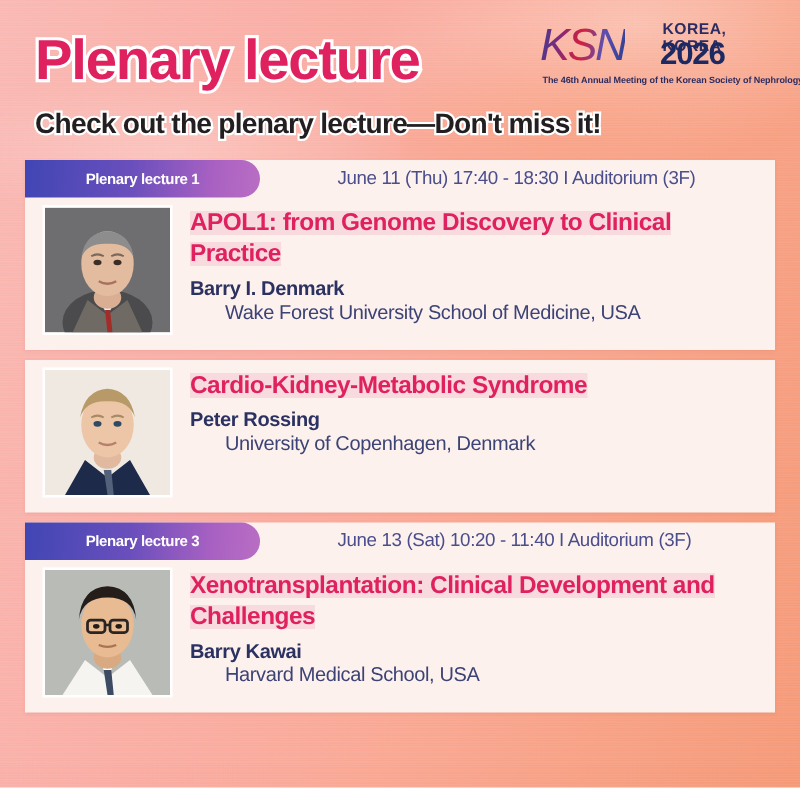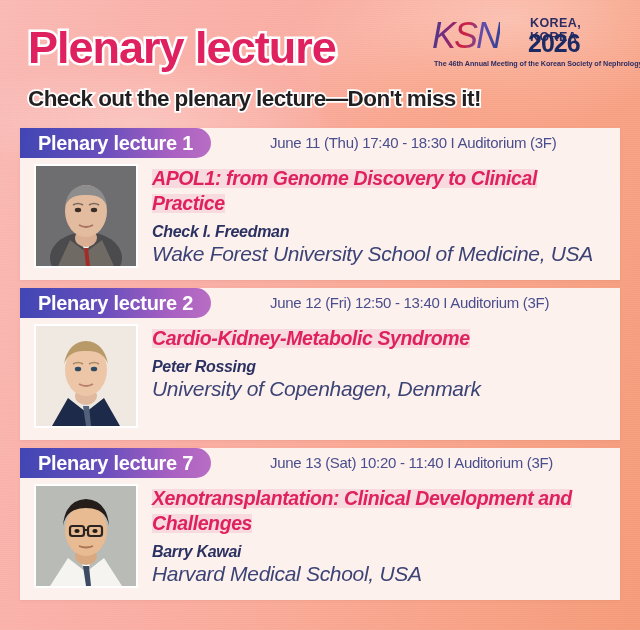--- a/index.html
+++ b/index.html
@@ -69,46 +69,46 @@
     position:relative;background:#fdf1ee;margin-bottom:8px;
     box-shadow:0 1px 3px rgba(160,80,70,.10);
   }
   .card-head{position:relative;height:30px;}
   .badge{
     position:absolute;left:0;top:0;height:30px;min-width:188px;
     display:flex;align-items:center;justify-content:center;
     padding:0 18px;
     background:linear-gradient(95deg,#4046b4 0%,#6a4fbc 45%,#a961c2 80%,#b96ec4 100%);
     border-radius:0 15px 15px 0;
-    color:#ffffff;font-size:20px;font-weight:bold;letter-spacing:-.3px;
+    color:#ffffff;font-size:12px;font-weight:bold;letter-spacing:-.3px;
     white-space:nowrap;box-sizing:border-box;
   }
   .schedule{
     position:absolute;left:250px;top:0;height:30px;line-height:30px;
     color:#4a4e8c;font-size:15px;letter-spacing:-.3px;white-space:nowrap;
   }
-  .card-body{display:flex;padding:6px 14px 12px 14px;font-style:italic;}
+  .card-body{display:flex;padding:6px 14px 12px 14px;}
   .photo{
     width:104px;height:104px;flex:0 0 104px;margin-right:14px;
     border:2px solid #ffffff;box-sizing:border-box;position:relative;overflow:hidden;
   }
   .photo .face{position:absolute;inset:0;}
   .info{flex:1;min-width:0;padding-top:2px;}
   .lec-title{
     display:inline;
     font-size:19.5px;font-weight:bold;letter-spacing:-.4px;line-height:25px;
     color:#e0215f;
     background:linear-gradient(transparent 8%, rgba(237,170,190,.32) 8%, rgba(237,170,190,.32) 96%, transparent 96%);
     box-decoration-break:clone;-webkit-box-decoration-break:clone;
   }
   .speaker{
     margin-top:7px;font-size:16px;font-weight:bold;color:#2b3161;letter-spacing:-.3px;
   }
   .affil{
-    margin-top:1px;font-size:21px;color:#3c4375;letter-spacing:-.3px;
+    margin-top:1px;font-size:16px;color:#3c4375;letter-spacing:-.3px;margin-left:28px;
   }
 </style>
 </head>
 <body>
 
 <div class="bg-swirl swirl1"></div>
 <div class="bg-swirl swirl2"></div>
 <div class="bg-swirl swirl3"></div>
 <div class="noise"></div>
 
@@ -144,31 +144,27 @@
           <path d="M29 40 Q32 20 50 19 Q68 20 71 40 Q66 28 50 29 Q34 28 29 40 Z" fill="#8d8d8d"></path>
           <ellipse cx="42" cy="44" rx="3.2" ry="2.2" fill="#3a2e26"></ellipse>
           <ellipse cx="58" cy="44" rx="3.2" ry="2.2" fill="#3a2e26"></ellipse>
           <path d="M37 39 Q42 36 47 39" stroke="#7a6a5e" stroke-width="1.6" fill="none"></path>
           <path d="M53 39 Q58 36 63 39" stroke="#7a6a5e" stroke-width="1.6" fill="none"></path>
           <path d="M43 59 Q50 63 57 59" stroke="#a8705f" stroke-width="1.8" fill="none"></path>
         </svg>
       </div>
       <div class="info">
         <span class="lec-title">APOL1: from Genome Discovery to Clinical Practice</span>
-        <div class="speaker">Check I. Freedman</div>
+        <div class="speaker">Barry I. Denmark</div>
         <div class="affil">Wake Forest University School of Medicine, USA</div>
       </div>
     </div>
   </div>
 
   <div class="card">
-    <div class="card-head">
-      <div class="badge">Plenary lecture 2</div>
-      <div class="schedule">June 12 (Fri) 12:50 - 13:40 I Auditorium (3F)</div>
-    </div>
     <div class="card-body">
       <div class="photo">
         <svg class="face" viewBox="0 0 100 100" preserveAspectRatio="none">
           <rect width="100" height="100" fill="#efe9e2"></rect>
           <path d="M16 100 L32 72 L50 86 L68 72 L84 100 Z" fill="#1d2a4a"></path>
           <path d="M41 70 L50 86 L59 70 L55 66 L45 66 Z" fill="#dfe6ef"></path>
           <path d="M47 80 L50 100 L55 100 L53 80 Z" fill="#54617a"></path>
           <ellipse cx="50" cy="70" rx="11" ry="9" fill="#e0b99e"></ellipse>
           <ellipse cx="50" cy="44" rx="21" ry="26" fill="#edc6a8"></ellipse>
           <path d="M28 38 Q32 16 50 15 Q68 16 72 38 Q67 24 50 25 Q33 24 28 38 Z" fill="#b89968"></path>
@@ -182,21 +178,21 @@
       <div class="info">
         <span class="lec-title">Cardio-Kidney-Metabolic Syndrome</span>
         <div class="speaker">Peter Rossing</div>
         <div class="affil">University of Copenhagen,  Denmark</div>
       </div>
     </div>
   </div>
 
   <div class="card">
     <div class="card-head">
-      <div class="badge">Plenary lecture 7</div>
+      <div class="badge">Plenary lecture 3</div>
       <div class="schedule">June 13 (Sat) 10:20 - 11:40 I Auditorium (3F)</div>
     </div>
     <div class="card-body">
       <div class="photo">
         <svg class="face" viewBox="0 0 100 100" preserveAspectRatio="none">
           <rect width="100" height="100" fill="#b9bbb6"></rect>
           <path d="M14 100 L32 72 L50 86 L68 72 L86 100 Z" fill="#f5f4f1"></path>
           <path d="M42 70 L50 86 L58 70 L54 66 L46 66 Z" fill="#ffffff"></path>
           <path d="M47 80 L50 100 L55 100 L53 80 Z" fill="#3c4a63"></path>
           <ellipse cx="50" cy="70" rx="11" ry="9" fill="#d9a982"></ellipse>

